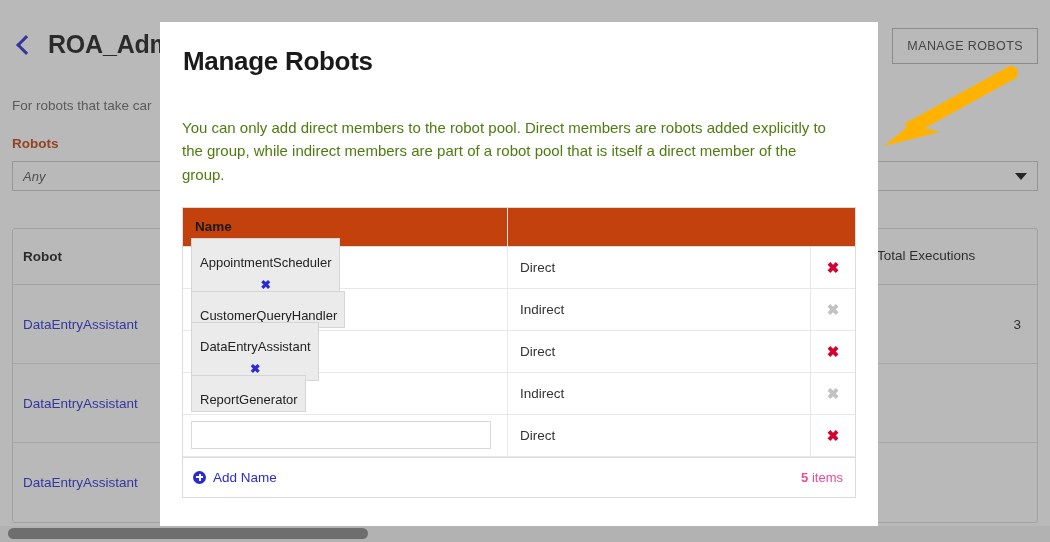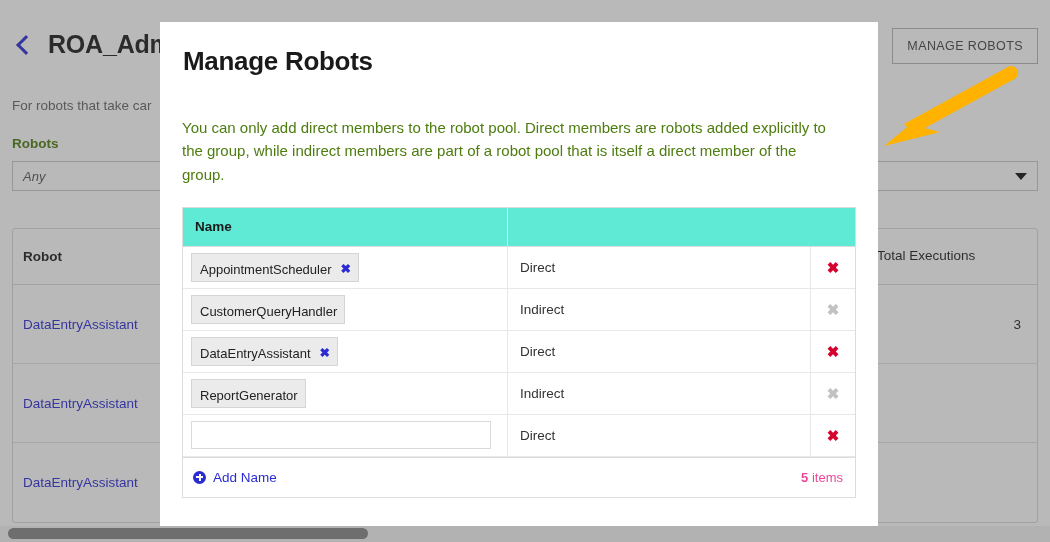--- a/index.html
+++ b/index.html
@@ -32,21 +32,21 @@
   .bg-title {
     font-size: 25px; font-weight: bold; color: #1a1a1a;
     letter-spacing: -0.2px; white-space: nowrap;
   }
   .bg-desc {
     position: absolute; left: 12px; top: 98px;
     font-size: 13.5px; color: #666; white-space: nowrap;
   }
   .bg-robots-label {
     position: absolute; left: 12px; top: 136px;
-    font-size: 13.5px; font-weight: bold; color: #4d7c0f;
+    font-size: 13.5px; font-weight: bold; color: #c2410c;
   }
   .bg-filter-row {
     position: absolute; left: 12px; top: 161px;
     width: 1026px; height: 30px;
     border: 1px solid #c8c8c8; background: #fff;
     display: flex; align-items: center; justify-content: space-between;
     padding: 0 10px;
   }
   .bg-filter-value { font-size: 13px; color: #555; font-style: italic; }
   .caret-down {
@@ -136,36 +136,37 @@
     margin-top: 21px;
     border: 1px solid #dcdcdc;
     width: 674px;
   }
   .tbl-row { display: flex; border-bottom: 1px solid #e8e8e8; }
   .tbl-row:last-child { border-bottom: none; }
   .col-name { flex: 0 0 325px; border-right: 1px solid #e8e8e8; display: flex; align-items: center; }
   .col-type { flex: 1; border-right: 1px solid #e8e8e8; display: flex; align-items: center; }
   .col-act  { flex: 0 0 44px; display: flex; align-items: center; justify-content: center; }
 
-  .tbl-head { background: #5eead4; border-bottom: 1px solid #dcdcdc; }
+  .tbl-head { background: #c2410c; border-bottom: 1px solid #dcdcdc; }
   .tbl-head .col-name, .tbl-head .col-type { height: 38px; }
   .tbl-head .col-act { height: 38px; }
   .th-text { font-size: 13.5px; font-weight: bold; color: #1a1a1a; padding-left: 12px; }
 
   .tbl-body-row .col-name,
   .tbl-body-row .col-type,
   .tbl-body-row .col-act { height: 41px; }
 
   .chip {
     margin-left: 8px;
     background: #ebebeb; border: 1px solid #d5d5d5;
-    padding: 8px 7px 4px 8px;
+    padding: 16px 7px 4px 8px;
     font-size: 13px; color: #222;
     display: inline-flex; align-items: center; gap: 9px;
     white-space: nowrap;
+    flex-direction: column;
   }
   .chip-x {
     color: #2b2bd4; font-weight: bold; font-size: 12.5px;
     line-height: 1; cursor: pointer;
   }
   .type-text { font-size: 13.5px; color: #333; padding-left: 12px; }
   .del-x {
     font-size: 15px; font-weight: bold; line-height: 1;
     color: #d6002f; cursor: pointer;
   }

